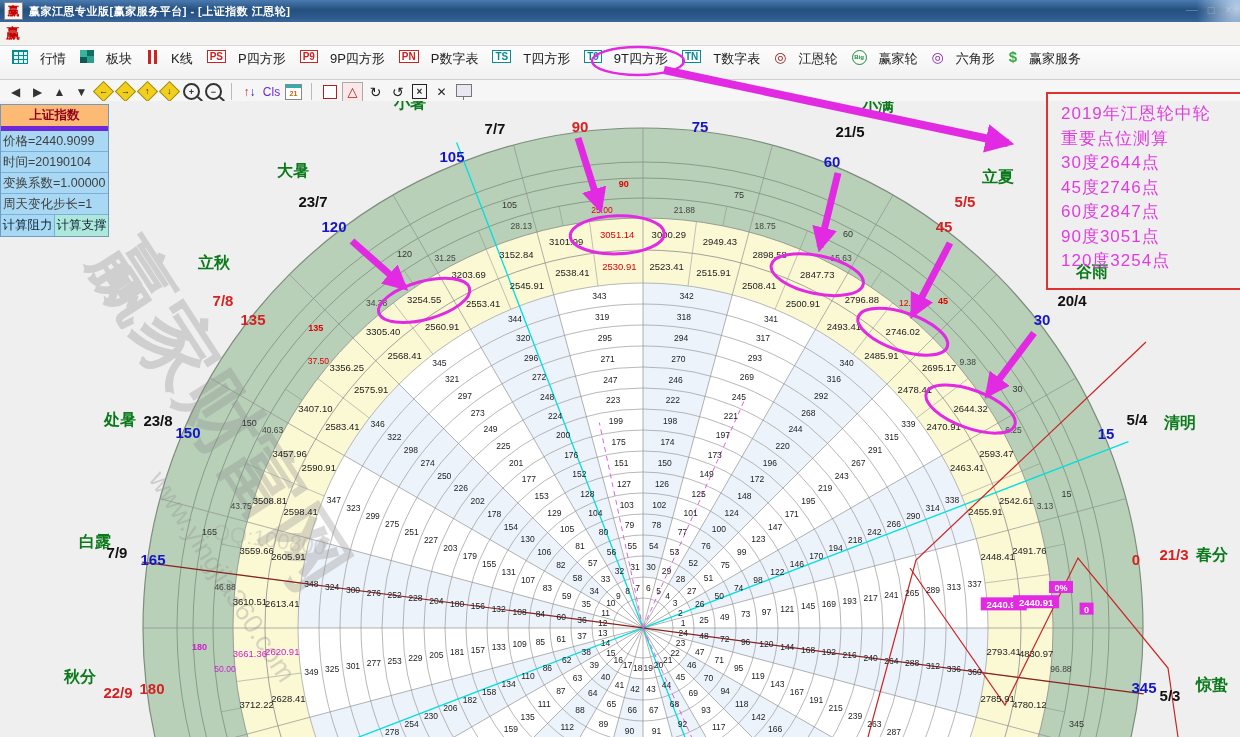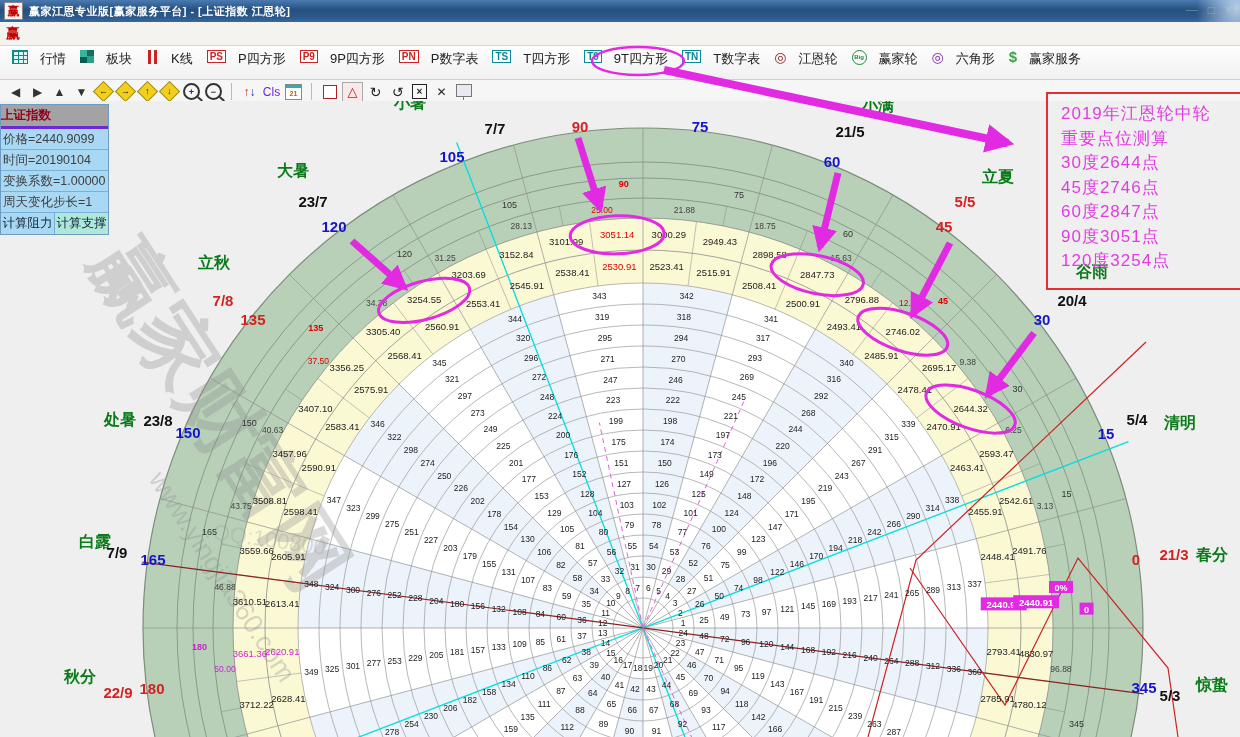--- a/index.html
+++ b/index.html
@@ -65,22 +65,22 @@
 .t2-xbox{width:13px;height:13px;border:1px solid #222;font-size:10px;font-weight:bold;
  display:flex;align-items:center;justify-content:center;color:#222}
 .t2-x{font-size:12px;font-weight:bold;color:#222}
 .t2-scr{width:14px;height:11px;border:1px solid #777;background:#e8e8f2;position:relative;margin-top:-3px}
 .t2-scr:after{content:"";position:absolute;left:6px;top:11px;width:1px;height:4px;background:#777}
 
 #main{position:absolute;top:101px;left:0;width:1240px;height:636px;background:#efefef}
 #wheel{position:absolute;inset:0}
 
 #panel{position:absolute;top:3px;left:0;width:107px;border:1px solid #6d9cc0;font-size:12.5px;z-index:6;background:#fff}
-#panel .ph{background:#a3a3a3;color:#90001c;font-weight:bold;text-align:left;height:21px;line-height:21px;
- border-bottom:3px solid #6d28d9}
+#panel .ph{background:#fdba74;color:#90001c;font-weight:bold;text-align:center;height:21px;line-height:21px;
+ border-bottom:5px solid #6d28d9}
 #panel .prow{background:#a8d8f4;color:#404040;height:20px;line-height:20px;padding-left:2px;
  border-bottom:1px solid #7ab0d8;white-space:nowrap;overflow:hidden}
 #panel .pbtns{display:flex}
 #panel .pbtn{flex:1;height:21px;line-height:21px;text-align:center;color:#10253a;background:#a8d8f4;
  border-right:1px solid #7ab0d8;cursor:default}
 #panel .pbtn:last-child{background:#aee8da;border-right:none}
 
 #annbox{position:absolute;left:1046px;top:-9px;width:189px;height:186px;border:2px solid #e03030;
  z-index:7;padding:8px 0 0 13px;background:transparent}
 #annbox .annline{color:#e03ce0;font-size:17px;line-height:24.5px;letter-spacing:1px;white-space:nowrap}

